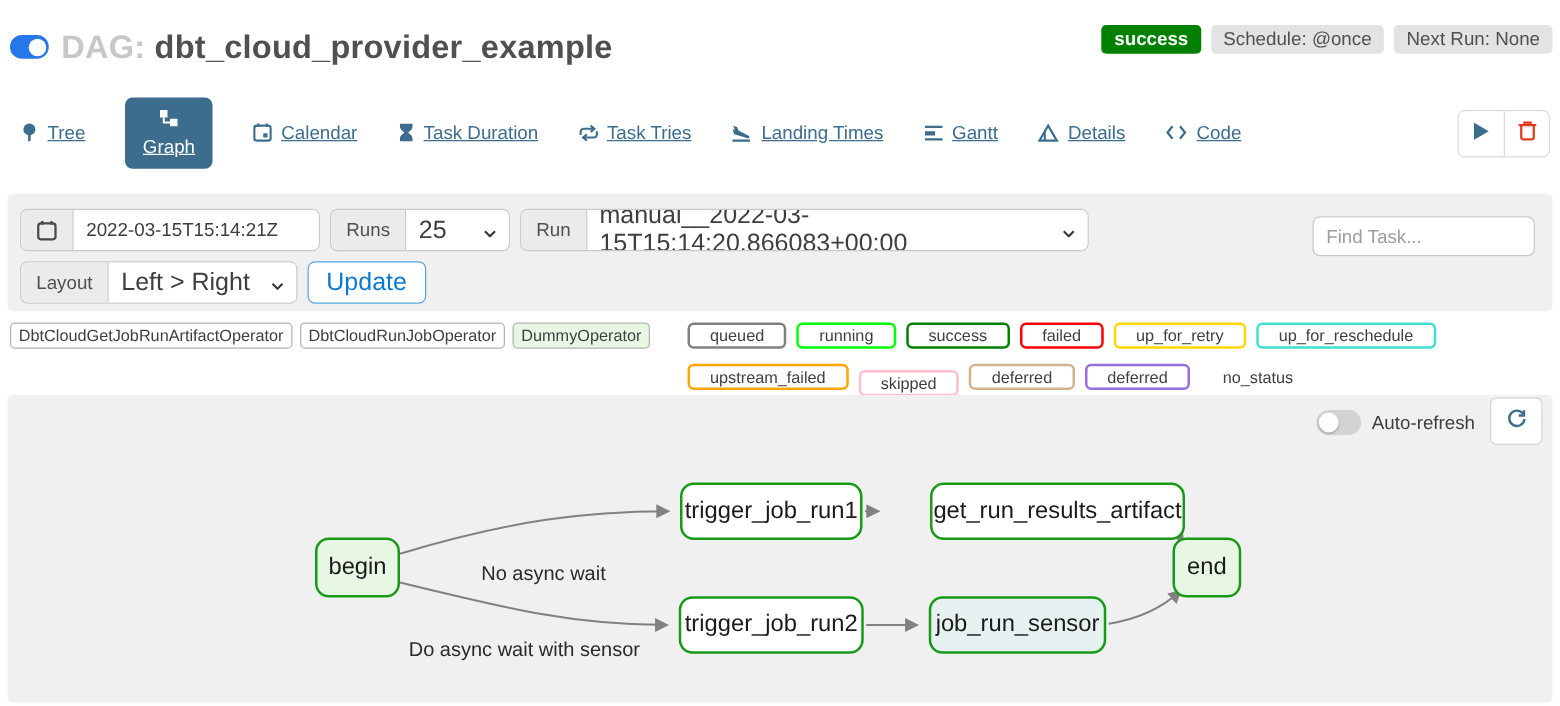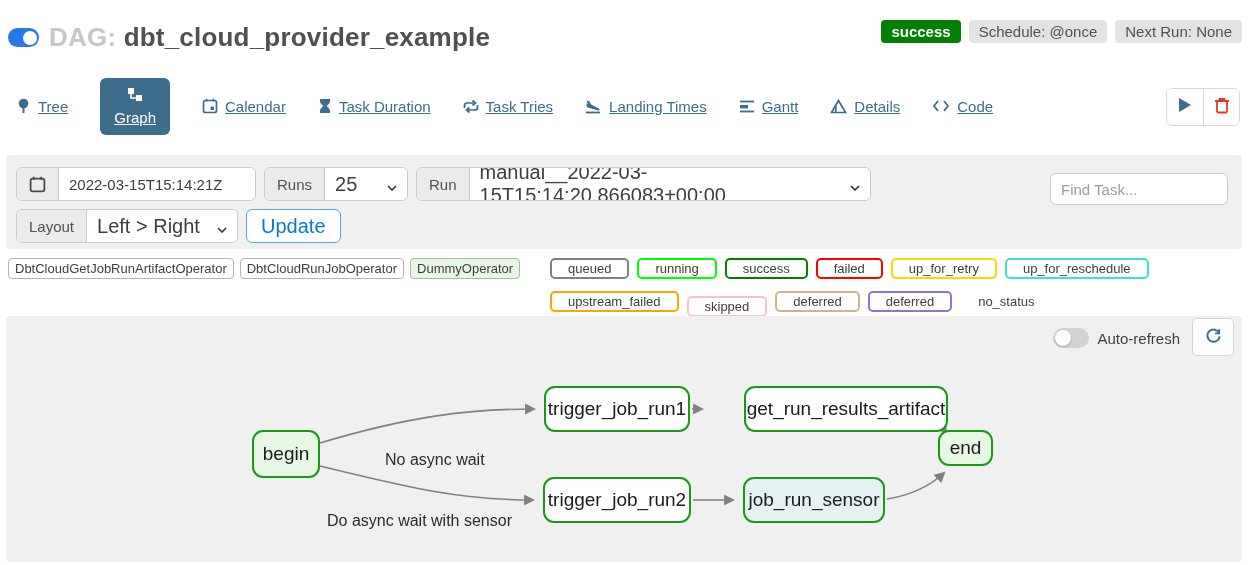--- a/index.html
+++ b/index.html
@@ -265,21 +265,21 @@
       <path d="M 687 184 L 727 184" class="edge" marker-end="url(#arrowhead)"></path>
       <path d="M 881 183 C 906 179 925 169 938 157" class="edge" marker-end="url(#arrowhead)"></path>
     </svg>
 
   <div class="edge-label" style="left: 379px; top: 103px; margin-top: 32px;">No async wait</div>
   <div class="edge-label" style="left: 321px; top: 196px;">Do async wait with sensor</div>
 
   <div class="gnode" style="left: 246px; top: 114px; width: 68px; height: 48px; background: rgb(232, 247, 228); border-color: rgb(24, 154, 24);">begin</div>
   <div class="gnode" style="left: 538px; top: 70px; width: 146px; height: 46px; background: rgb(255, 255, 255); border-color: rgb(24, 154, 24);">trigger_job_run1</div>
   <div class="gnode" style="left: 694px; top: 70px; width: 204px; height: 46px; background: rgb(255, 255, 255); border-color: rgb(24, 154, 24); margin-left: 44px;">get_run_results_artifact</div>
-  <div class="gnode" style="left: 932px; top: 114px; width: 55px; height: 36px; background: rgb(232, 247, 228); border-color: rgb(24, 154, 24);">end</div>
+  <div class="gnode" style="left: 932px; top: 114px; width: 55px; height: 48px; background: rgb(232, 247, 228); border-color: rgb(24, 154, 24);">end</div>
   <div class="gnode" style="left: 537px; top: 161px; width: 148px; height: 46px; background: rgb(255, 255, 255); border-color: rgb(24, 154, 24);">trigger_job_run2</div>
   <div class="gnode" style="left: 737px; top: 161px; width: 142px; height: 46px; background: rgb(230, 241, 242); border-color: rgb(24, 154, 24);">job_run_sensor</div>
 
   <div class="autorefresh">
     <div class="toggle-off">
         <div class="knob"></div>
       </div>
     <span class="autorefresh-label">Auto-refresh</span>
   </div>
   <div class="refresh-btn">

